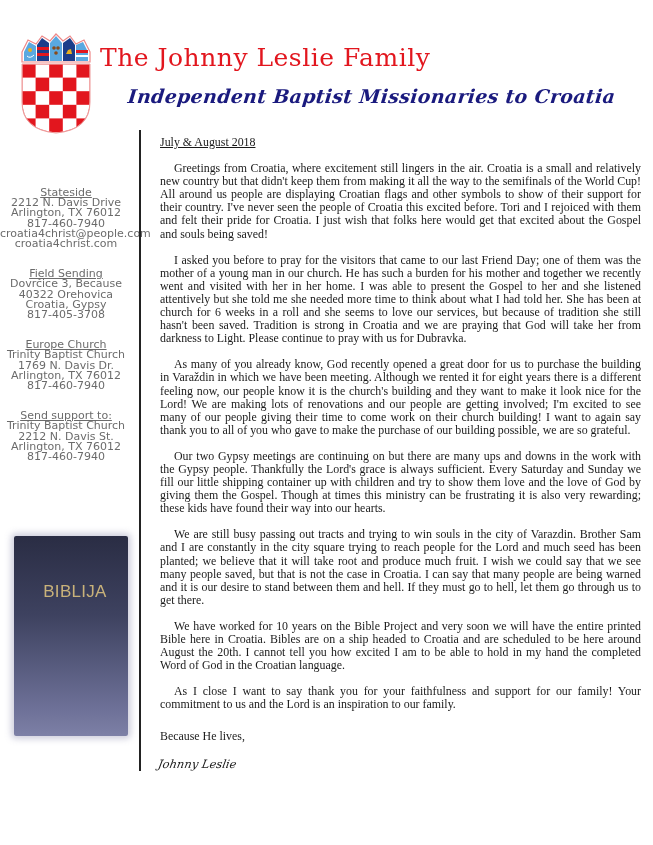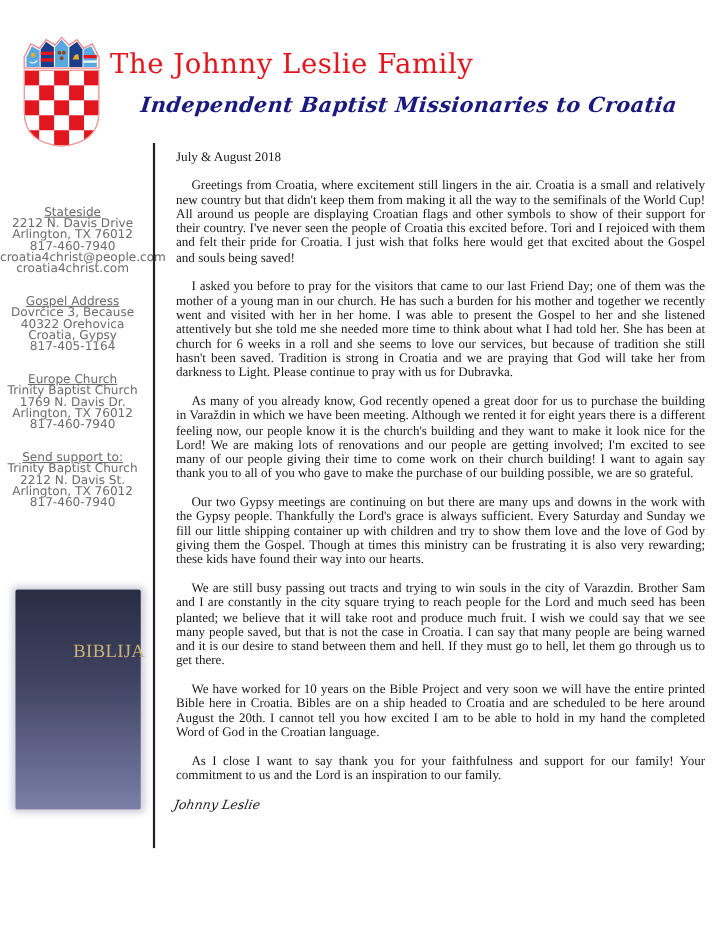--- a/index.html
+++ b/index.html
@@ -24,29 +24,29 @@
     text-align: center; line-height: 10.2px; }
   .sb-block { margin-bottom: 20px; }
   .sb-head { text-decoration: underline; }
 
   .divider { position: absolute; left: 139px; top: 130px; width: 1.5px; height: 641px; background: #222; }
 
   .bible { position: absolute; left: 14px; top: 536px; width: 114px; height: 200px;
     background: linear-gradient(180deg, #2a2d44 0%, #3e4260 40%, #6c6f96 85%, #7d80a6 100%);
     box-shadow: 0 0 6px 3px rgba(120,120,160,0.35);
     border-radius: 2px; }
-  .bible-title { position: absolute; top: 46px; left: 4px; width: 100%; text-align: right;
-    font-family: Liberation Serif, serif; font-size: 17px; color: #c9b27a; letter-spacing: 0.3px; }
+  .bible-title { position: absolute; top: 46px; left: 4px; width: 100%; text-align: center;
+    font-family: Liberation Sans, sans-serif; font-size: 17px; color: #c9b27a; letter-spacing: 0.3px; }
 
   .letter { position: absolute; left: 160px; top: 136px; width: 481px;
     font-family: "Liberation Serif", serif; font-size: 11.9px; color: #1a1a1a;
     line-height: 13.1px; }
   .letter p { margin: 0 0 13px 0; text-align: justify; }
   .letter p.indent { text-indent: 14px; }
-  .date, .salutation { margin-bottom: 13px !important; }
+  .date, .salutation { margin-bottom: 13px !important; text-decoration: underline; }
   .closing { margin-top: 19px !important; }
   .signature { font-family: "DejaVu Serif", serif; font-style: italic; font-size: 11.5px;
     margin-top: 14px; margin-left: -2px; transform: skewX(-10deg); }
 </style>
 </head>
 <body>
 
 <svg class="crest" viewBox="0 0 72 102">
 
   <path d="M2,20 L8,8 L16,12 L22,4 L30,9 L36,2 L43,9 L50,4 L56,12 L64,8 L70,20 L70,30 L2,30 Z" fill="#fff" stroke="#e88" stroke-width="1.2"></path>
@@ -86,25 +86,25 @@
 <div class="sidebar">
   <div class="sb-block">
     <div class="sb-head">Stateside</div>
     <div>2212 N. Davis Drive</div>
     <div>Arlington, TX 76012</div>
     <div>817-460-7940</div>
     <div>croatia4christ@people.com</div>
     <div>croatia4christ.com</div>
   </div>
   <div class="sb-block">
-    <div class="sb-head">Gospel Address</div>
+    <div class="sb-head">Field Sending</div>
     <div>Dovrčice 3, Because</div>
     <div>40322 Orehovica</div>
     <div>Croatia, Gypsy</div>
-    <div>817-405-1164</div>
+    <div>817-405-3708</div>
   </div>
   <div class="sb-block">
     <div class="sb-head">Europe Church</div>
     <div>Trinity Baptist Church</div>
     <div>1769 N. Davis Dr.</div>
     <div>Arlington, TX 76012</div>
     <div>817-460-7940</div>
   </div>
   <div class="sb-block">
     <div class="sb-head">Send support to:</div>
@@ -123,14 +123,15 @@
 
 <div class="letter">
   <p class="date">July &amp; August 2018</p>
   <p class="indent">Greetings from Croatia, where excitement still lingers in the air.  Croatia is a small and relatively new country but that didn't keep them from making it all the way to the semifinals of the World Cup! All around us people are displaying Croatian flags and other symbols to show of their support for their country. I've never seen the people of Croatia this excited before. Tori and I rejoiced with them and felt their pride for Croatia. I just wish that folks here would get that excited about the Gospel and souls being saved!</p>
   <p class="indent">I asked you before to pray for the visitors that came to our last Friend Day; one of them was the mother of a young man in our church. He has such a burden for his mother and together we recently went and visited with her in her home. I was able to present the Gospel to her and she listened attentively but she told me she needed more time to think about what I had told her. She has been at church for 6 weeks in a roll and she seems to love our services, but because of tradition she still hasn't been saved. Tradition is strong in Croatia and we are praying that God will take her from darkness to Light. Please continue to pray with us for Dubravka.</p>
   <p class="indent">As many of you already know, God recently opened a great door for us to purchase the building in Varaždin in which we have been meeting. Although we rented it for eight years there is a different feeling now, our people know it is the church's building and they want to make it look nice for the Lord! We are making lots of renovations and our people are getting involved; I'm excited to see many of our people giving their time to come work on their church building! I want to again say thank you to all of you who gave to make the purchase of our building possible, we are so grateful.</p>
   <p class="indent">Our two Gypsy meetings are continuing on but there are many ups and downs in the work with the Gypsy people. Thankfully the Lord's grace is always sufficient. Every Saturday and Sunday we fill our little shipping container up with children and try to show them love and the love of God by giving them the Gospel. Though at times this ministry can be frustrating it is also very rewarding; these kids have found their way into our hearts.</p>
   <p class="indent">We are still busy passing out tracts and trying to win souls in the city of Varazdin. Brother Sam and I are constantly in the city square trying to reach people for the Lord and much seed has been planted; we believe that it will take root and produce much fruit. I wish we could say that we see many people saved, but that is not the case in Croatia. I can say that many people are being warned and it is our desire to stand between them and hell. If they must go to hell, let them go through us to get there.</p>
   <p class="indent"> We have worked for 10 years on the Bible Project and very soon we will have the entire printed Bible here in Croatia. Bibles are on a ship headed to Croatia and are scheduled to be here around August the 20th. I cannot tell you how excited I am to be able to hold in my hand the completed Word of God in the Croatian language.</p>
   <p class="indent">As I close I want to say thank you for your faithfulness and support for our family! Your commitment to us and the Lord is an inspiration to our family.</p>
+  <p class="closing">Because He lives,</p>
   <div class="signature">Johnny Leslie</div>
 </div>
 
 </body></html>

